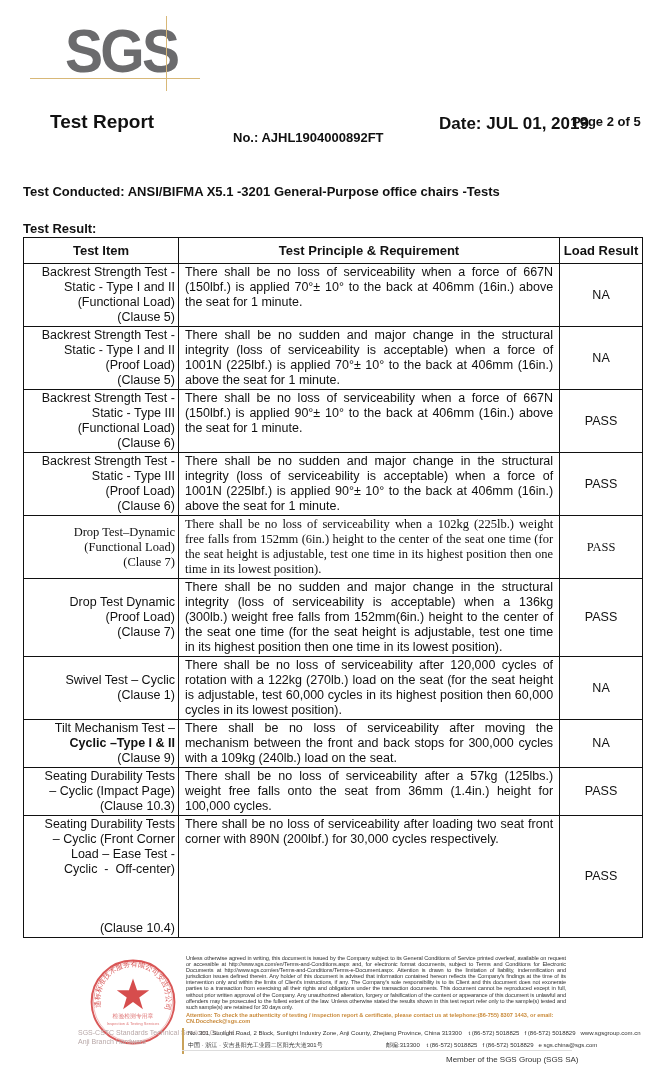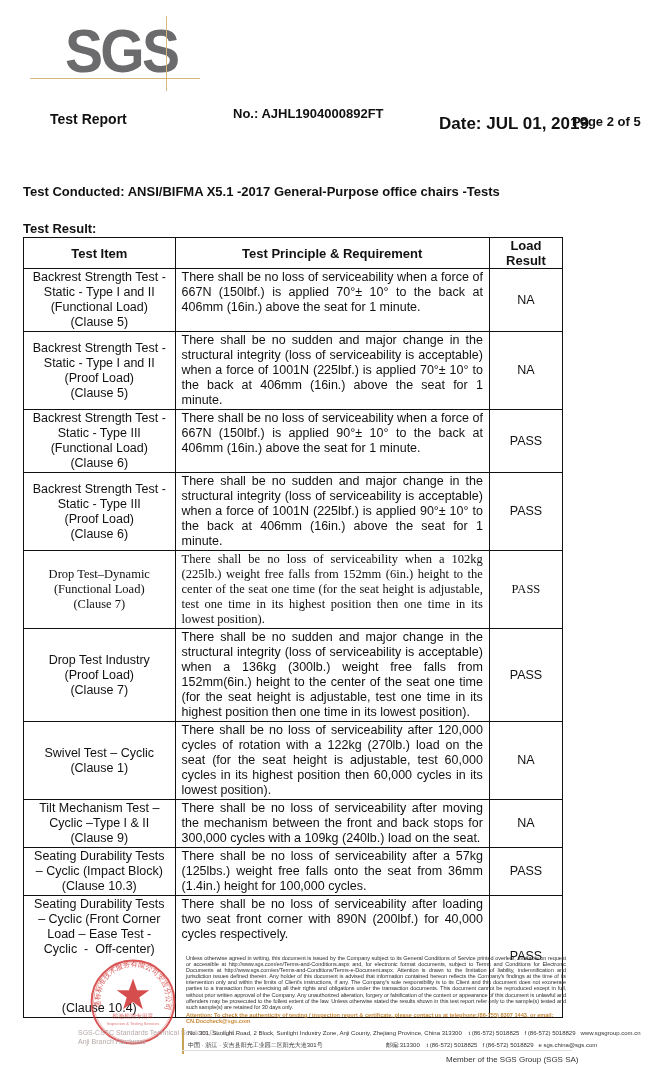--- a/index.html
+++ b/index.html
@@ -7,33 +7,33 @@
   body { position: relative; font-family: "Liberation Sans", sans-serif; color: #111; }
 
   
   .logo { position: absolute; left: 30px; top: 14px; width: 170px; height: 80px; }
   .logo-text { position: absolute; left: 35px; top: 6px; font-family: "Liberation Sans", sans-serif; font-weight: bold; font-size: 62px; letter-spacing: -3px; color: #6b6b6d; transform: scaleX(0.92); transform-origin: left top; line-height: 1; }
   .logo-hline { position: absolute; left: 0; top: 64px; width: 170px; height: 1px; background: #d8b878; }
   .logo-vline { position: absolute; left: 136px; top: 2px; width: 1px; height: 75px; background: #d8b878; }
 
   
   .hdr { position: absolute; top: 112px; font-weight: bold; }
-  .hdr-title { left: 50px; font-size: 14px; top: 111px; }
-  .hdr-no { left: 233px; font-size: 13px; top: 106px; }
+  .hdr-title { left: 50px; font-size: 19px; top: 111px; }
+  .hdr-no { left: 233px; font-size: 13px; top: 130px; }
   .hdr-date { left: 439px; font-size: 17px; top: 114px; }
   .hdr-page { left: 572px; font-size: 13px; top: 114px; }
 
   .conducted { position: absolute; left: 23px; top: 184px; font-size: 13px; font-weight: bold; }
   .result-label { position: absolute; left: 23px; top: 221px; font-size: 13px; font-weight: bold; text-align: right; }
 
   
-  table.results { position: absolute; left: 23px; top: 237px; width: 540px; border-collapse: collapse; font-size: 12.5px; line-height: 15px; }
+  table.results { position: absolute; left: 23px; top: 237px; width: 620px; border-collapse: collapse; font-size: 12.5px; line-height: 15px; }
   table.results td, table.results th { border: 1.5px solid #111; vertical-align: middle; }
   table.results th { font-weight: bold; font-size: 13px; height: 26px; text-align: center; }
-  .c1 { width: 155px; text-align: center; padding: 1px 3px; }
+  .c1 { width: 155px; text-align: right; padding: 1px 3px; }
   .c2 { width: 382px; text-align: justify; padding: 1px 6px 1px 6px; vertical-align: top !important; }
   .c3 { width: 83px; text-align: center; }
 
   
   .stamp { position: absolute; left: 88px; top: 957px; width: 90px; height: 90px; }
   .stamp-branch { position: absolute; left: 78px; top: 1028px; font-size: 7px; color: #b8a8a8; line-height: 9px; }
   .fine { position: absolute; left: 186px; top: 955px; width: 380px; font-size: 5.6px; line-height: 6.1px; color: #333; text-align: justify; letter-spacing: -0.1px; }
   .attention { position: absolute; left: 186px; top: 1012px; width: 380px; font-size: 5.6px; line-height: 6.1px; color: #c98a3a; font-weight: bold; }
   .addr-bar { position: absolute; left: 182px; top: 1028px; width: 2px; height: 26px; background: #c9a25a; }
   .addr { position: absolute; left: 188px; font-size: 6px; color: #333; white-space: nowrap; }
@@ -49,21 +49,21 @@
   <div class="logo-text">SGS</div>
   <div class="logo-hline"></div>
   <div class="logo-vline"></div>
 </div>
 
 <div class="hdr hdr-title">Test Report</div>
 <div class="hdr hdr-no">No.: AJHL1904000892FT</div>
 <div class="hdr hdr-date">Date: JUL 01, 2019</div>
 <div class="hdr hdr-page">Page 2 of 5</div>
 
-<div class="conducted">Test Conducted: ANSI/BIFMA X5.1 -2017 General-Purpose office chairs -Tests</div>
+<div class="conducted">Test Conducted: ANSI/BIFMA X5.1 -3201 General-Purpose office chairs -Tests</div>
 <div class="result-label">Test Result:</div>
 
 <table class="results">
   <thead>
     <tr>
       <th class="c1">Test Item</th>
       <th class="c2" style="text-align:center;vertical-align:middle !important;">Test Principle &amp; Requirement</th>
       <th class="c3">Load Result</th>
     </tr>
   </thead>
@@ -112,62 +112,62 @@
         <td class="c1">
           <div style="white-space: pre;">Drop Test–Dynamic</div>
           <div style="white-space: pre;">(Functional Load)</div>
           <div style="white-space: pre;">(Clause 7)</div>
         </td>
         <td class="c2">There shall be no loss of serviceability when a 102kg (225lb.) weight free falls from 152mm (6in.) height to the center of the seat one time (for the seat height is adjustable, test one time in its highest position then one time in its lowest position).</td>
         <td class="c3">PASS</td>
       </tr>
       <tr style="height: 68px;">
         <td class="c1">
-          <div style="white-space: pre;">Drop Test Industry</div>
+          <div style="white-space: pre;">Drop Test Dynamic</div>
           <div style="white-space: pre;">(Proof Load)</div>
           <div style="white-space: pre;">(Clause 7)</div>
         </td>
         <td class="c2">There shall be no sudden and major change in the structural integrity (loss of serviceability is acceptable) when a 136kg (300lb.) weight free falls from 152mm(6in.) height to the center of the seat one time (for the seat height is adjustable, test one time in its highest position then one time in its lowest position).</td>
         <td class="c3">PASS</td>
       </tr>
       <tr style="height: 63px;">
         <td class="c1">
           <div style="white-space: pre;">Swivel Test – Cyclic</div>
           <div style="white-space: pre;">(Clause 1)</div>
         </td>
         <td class="c2">There shall be no loss of serviceability after 120,000 cycles of rotation with a 122kg (270lb.) load on the seat (for the seat height is adjustable, test 60,000 cycles in its highest position then 60,000 cycles in its lowest position).</td>
         <td class="c3">NA</td>
       </tr>
       <tr style="height: 44px;">
         <td class="c1">
           <div style="white-space: pre;">Tilt Mechanism Test –</div>
-          <div style="white-space: pre;">Cyclic –Type I &amp; II</div>
+          <div style="white-space: pre; font-weight: bold;">Cyclic –Type I &amp; II</div>
           <div style="white-space: pre;">(Clause 9)</div>
         </td>
         <td class="c2">There shall be no loss of serviceability after moving the mechanism between the front and back stops for 300,000 cycles with a 109kg (240lb.) load on the seat.</td>
         <td class="c3">NA</td>
       </tr>
       <tr style="height: 45px;">
         <td class="c1">
           <div style="white-space: pre;">Seating Durability Tests</div>
-          <div style="white-space: pre;">– Cyclic (Impact Block)</div>
+          <div style="white-space: pre;">– Cyclic (Impact Page)</div>
           <div style="white-space: pre;">(Clause 10.3)</div>
         </td>
         <td class="c2">There shall be no loss of serviceability after a 57kg (125lbs.) weight free falls onto the seat from 36mm (1.4in.) height for 100,000 cycles.</td>
         <td class="c3">PASS</td>
       </tr>
       <tr style="height: 80px;">
         <td class="c1">
           <div style="white-space: pre;">Seating Durability Tests</div>
           <div style="white-space: pre;">– Cyclic (Front Corner</div>
           <div style="white-space: pre;">Load – Ease Test -</div>
           <div style="white-space: pre;">Cyclic  -  Off-center)</div>
           <div style="white-space: pre; margin-top: 44px;">(Clause 10.4)</div>
         </td>
-        <td class="c2">There shall be no loss of serviceability after loading two seat front corner with 890N (200lbf.) for 40,000 cycles respectively.</td>
+        <td class="c2">There shall be no loss of serviceability after loading two seat front corner with 890N (200lbf.) for 30,000 cycles respectively.</td>
         <td class="c3">PASS</td>
       </tr>
     </tbody>
 </table>
 
 <svg class="stamp" viewBox="0 0 100 100">
   <defs>
     <path id="ringPath" d="M 14 56 A 37 37 0 1 1 86 56"></path>
   </defs>
   <circle cx="50" cy="50" r="46" fill="none" stroke="#d23a3a" stroke-width="2.2" opacity="0.85"></circle>

